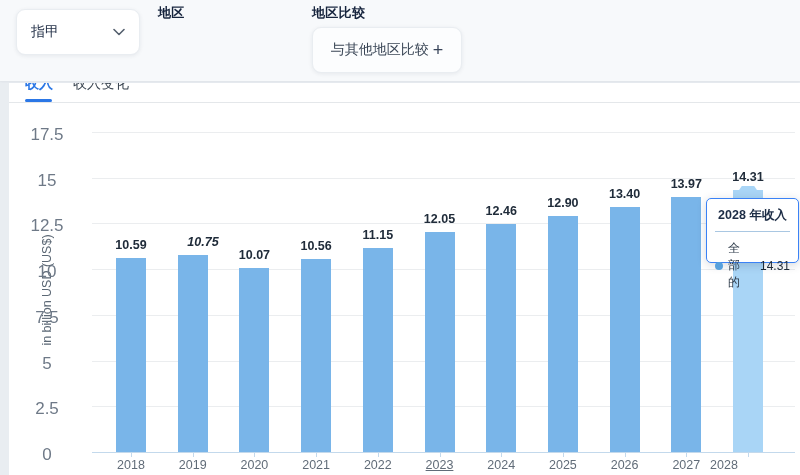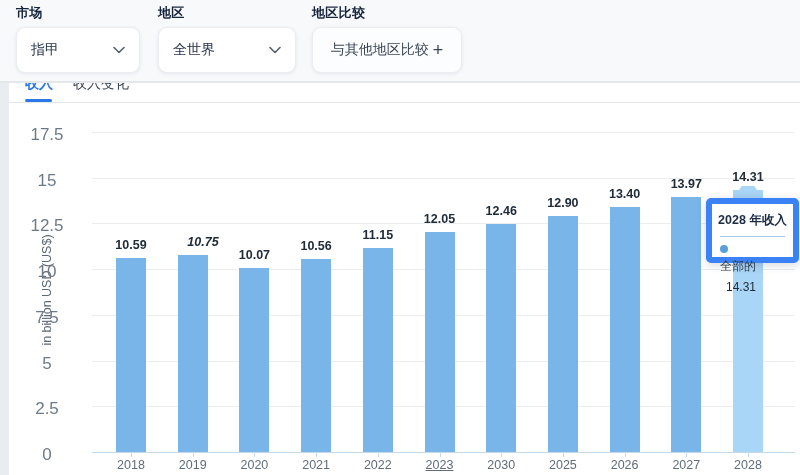--- a/index.html
+++ b/index.html
@@ -50,59 +50,52 @@
   .bar { position:absolute; cursor:pointer; }
   .bar-value { position:absolute; width:64px; text-align:center; font-size:12.5px; font-weight:bold; color:#202c3a; }
   .y-title {
     position:absolute; left:38px; top:187px; transform:translate(-50%,-50%) rotate(-90deg);
     white-space:nowrap; font-size:12.5px; color:#5c6875;
   }
 
   
   .tooltip {
     position:absolute; left:697px; top:115px; width:93px; height:65px;
-    background:#ffffff; border:6px solid #3b82f6; border-radius:5px;
+    background:#ffffff; border:1px solid #3b82f6; border-radius:5px;
     box-shadow:0 2px 10px rgba(20,40,60,.18); z-index:3;
   }
   .tooltip-title { margin-top:8px; text-align:center; font-size:12.5px; font-weight:bold; color:#1c2c45; }
   .tooltip-divider { margin:7px 8px 0 8px; height:1px; background:#a9c7e2; }
-  .tooltip-row { display:flex; align-items:flex-start; padding:8px 8px 0 8px; gap:5px;flex-direction:column; }
+  .tooltip-row { display:flex; align-items:center; padding:8px 8px 0 8px; gap:5px; }
   .tooltip-dot { width:8px; height:8px; border-radius:50%; flex:0 0 auto; }
   .tooltip-series { font-size:12px; color:#2d3a49; }
   .tooltip-value { font-size:12px; color:#1d2936; margin-left:6px; }
   .tooltip-arrow {
     position:absolute; width:22px; height:7px; z-index:2;
     clip-path:polygon(22% 0, 78% 0, 100% 100%, 0 100%);
   }
 </style>
 </head>
 <body>
 
 <div class="page">
 
   <div class="header">
 
     <div class="filter-group" style="left:16px;">
-      <div class="filter-label">市场</div>
       <div class="select-box" style="width:124px;">
         <span>指甲</span>
         <svg class="chev" viewBox="0 0 12 8">
           <path d="M1 1.5 L6 6.5 L11 1.5" fill="none" stroke="#55606e" stroke-width="1.6" stroke-linecap="round" stroke-linejoin="round"></path>
         </svg>
       </div>
     </div>
 
     <div class="filter-group" style="left:158px;">
       <div class="filter-label">地区</div>
-      <div class="select-box" style="width:138px;">
-        <span>全世界</span>
-        <svg class="chev" viewBox="0 0 12 8">
-          <path d="M1 1.5 L6 6.5 L11 1.5" fill="none" stroke="#55606e" stroke-width="1.6" stroke-linecap="round" stroke-linejoin="round"></path>
-        </svg>
-      </div>
     </div>
 
     <div class="filter-group" style="left:312px;">
       <div class="filter-label">地区比较</div>
       <div class="compare-btn" style="width:150px;">
         <span>与其他地区比较</span>
         <span class="plus">+</span>
       </div>
     </div>
 
@@ -152,37 +145,37 @@
         <div class="bar" style="left: 353.8px; top: 145.114px; width: 30px; height: 203.886px; background: rgb(121, 181, 233);"></div>
         <div class="bar-value" style="left: 336.8px; top: 125.114px;">11.15</div>
         <div class="xtick" style="left: 338.8px; top: 355px;">2022</div>
         <div class="basetick" style="left: 368.8px; top: 350px;"></div>
         <div class="bar" style="left: 415.5px; top: 128.657px; width: 30px; height: 220.343px; background: rgb(121, 181, 233);"></div>
         <div class="bar-value" style="left: 398.5px; top: 108.657px;">12.05</div>
         <div class="xtick" style="left: 400.5px; top: 355px; text-decoration: underline;">2023</div>
         <div class="basetick" style="left: 430.5px; top: 350px;"></div>
         <div class="bar" style="left: 477.2px; top: 121.16px; width: 30px; height: 227.84px; background: rgb(121, 181, 233);"></div>
         <div class="bar-value" style="left: 460.2px; top: 101.16px;">12.46</div>
-        <div class="xtick" style="left: 462.2px; top: 355px;">2030</div>
+        <div class="xtick" style="left: 462.2px; top: 355px;">2024</div>
         <div class="basetick" style="left: 492.2px; top: 350px;"></div>
         <div class="bar" style="left: 538.9px; top: 113.114px; width: 30px; height: 235.886px; background: rgb(121, 181, 233);"></div>
         <div class="bar-value" style="left: 521.9px; top: 93.1143px;">12.90</div>
         <div class="xtick" style="left: 523.9px; top: 355px;">2025</div>
         <div class="basetick" style="left: 553.9px; top: 350px;"></div>
         <div class="bar" style="left: 600.6px; top: 103.971px; width: 30px; height: 245.029px; background: rgb(121, 181, 233);"></div>
         <div class="bar-value" style="left: 583.6px; top: 83.9714px;">13.40</div>
         <div class="xtick" style="left: 585.6px; top: 355px;">2026</div>
         <div class="basetick" style="left: 615.6px; top: 350px;"></div>
         <div class="bar" style="left: 662.3px; top: 93.5486px; width: 30px; height: 255.451px; background: rgb(121, 181, 233);"></div>
         <div class="bar-value" style="left: 645.3px; top: 73.5486px;">13.97</div>
         <div class="xtick" style="left: 647.3px; top: 355px;">2027</div>
         <div class="basetick" style="left: 677.3px; top: 350px;"></div>
         <div class="bar" style="left: 724px; top: 87.3314px; width: 30px; height: 261.669px; background: rgb(169, 213, 246);"></div>
         <div class="bar-value" style="left: 707px; top: 67.3314px;">14.31</div>
-        <div class="xtick" style="left: 709px; top: 355px;">2028</div>
+        <div class="xtick" style="left: 685px; top: 355px;">2028</div>
         <div class="basetick" style="left: 739px; top: 350px;"></div>
       </div>
 
     <div class="tooltip-arrow" id="tooltip-arrow" style="background: rgb(169, 213, 246); left: 728px; top: 103px;"></div>
     <div class="tooltip">
       <div class="tooltip-title">2028 年收入</div>
       <div class="tooltip-divider"></div>
       <div class="tooltip-row">
         <span class="tooltip-dot" id="tooltip-dot" style="background: rgb(88, 160, 220);"></span>
         <span class="tooltip-series">全部的</span>

